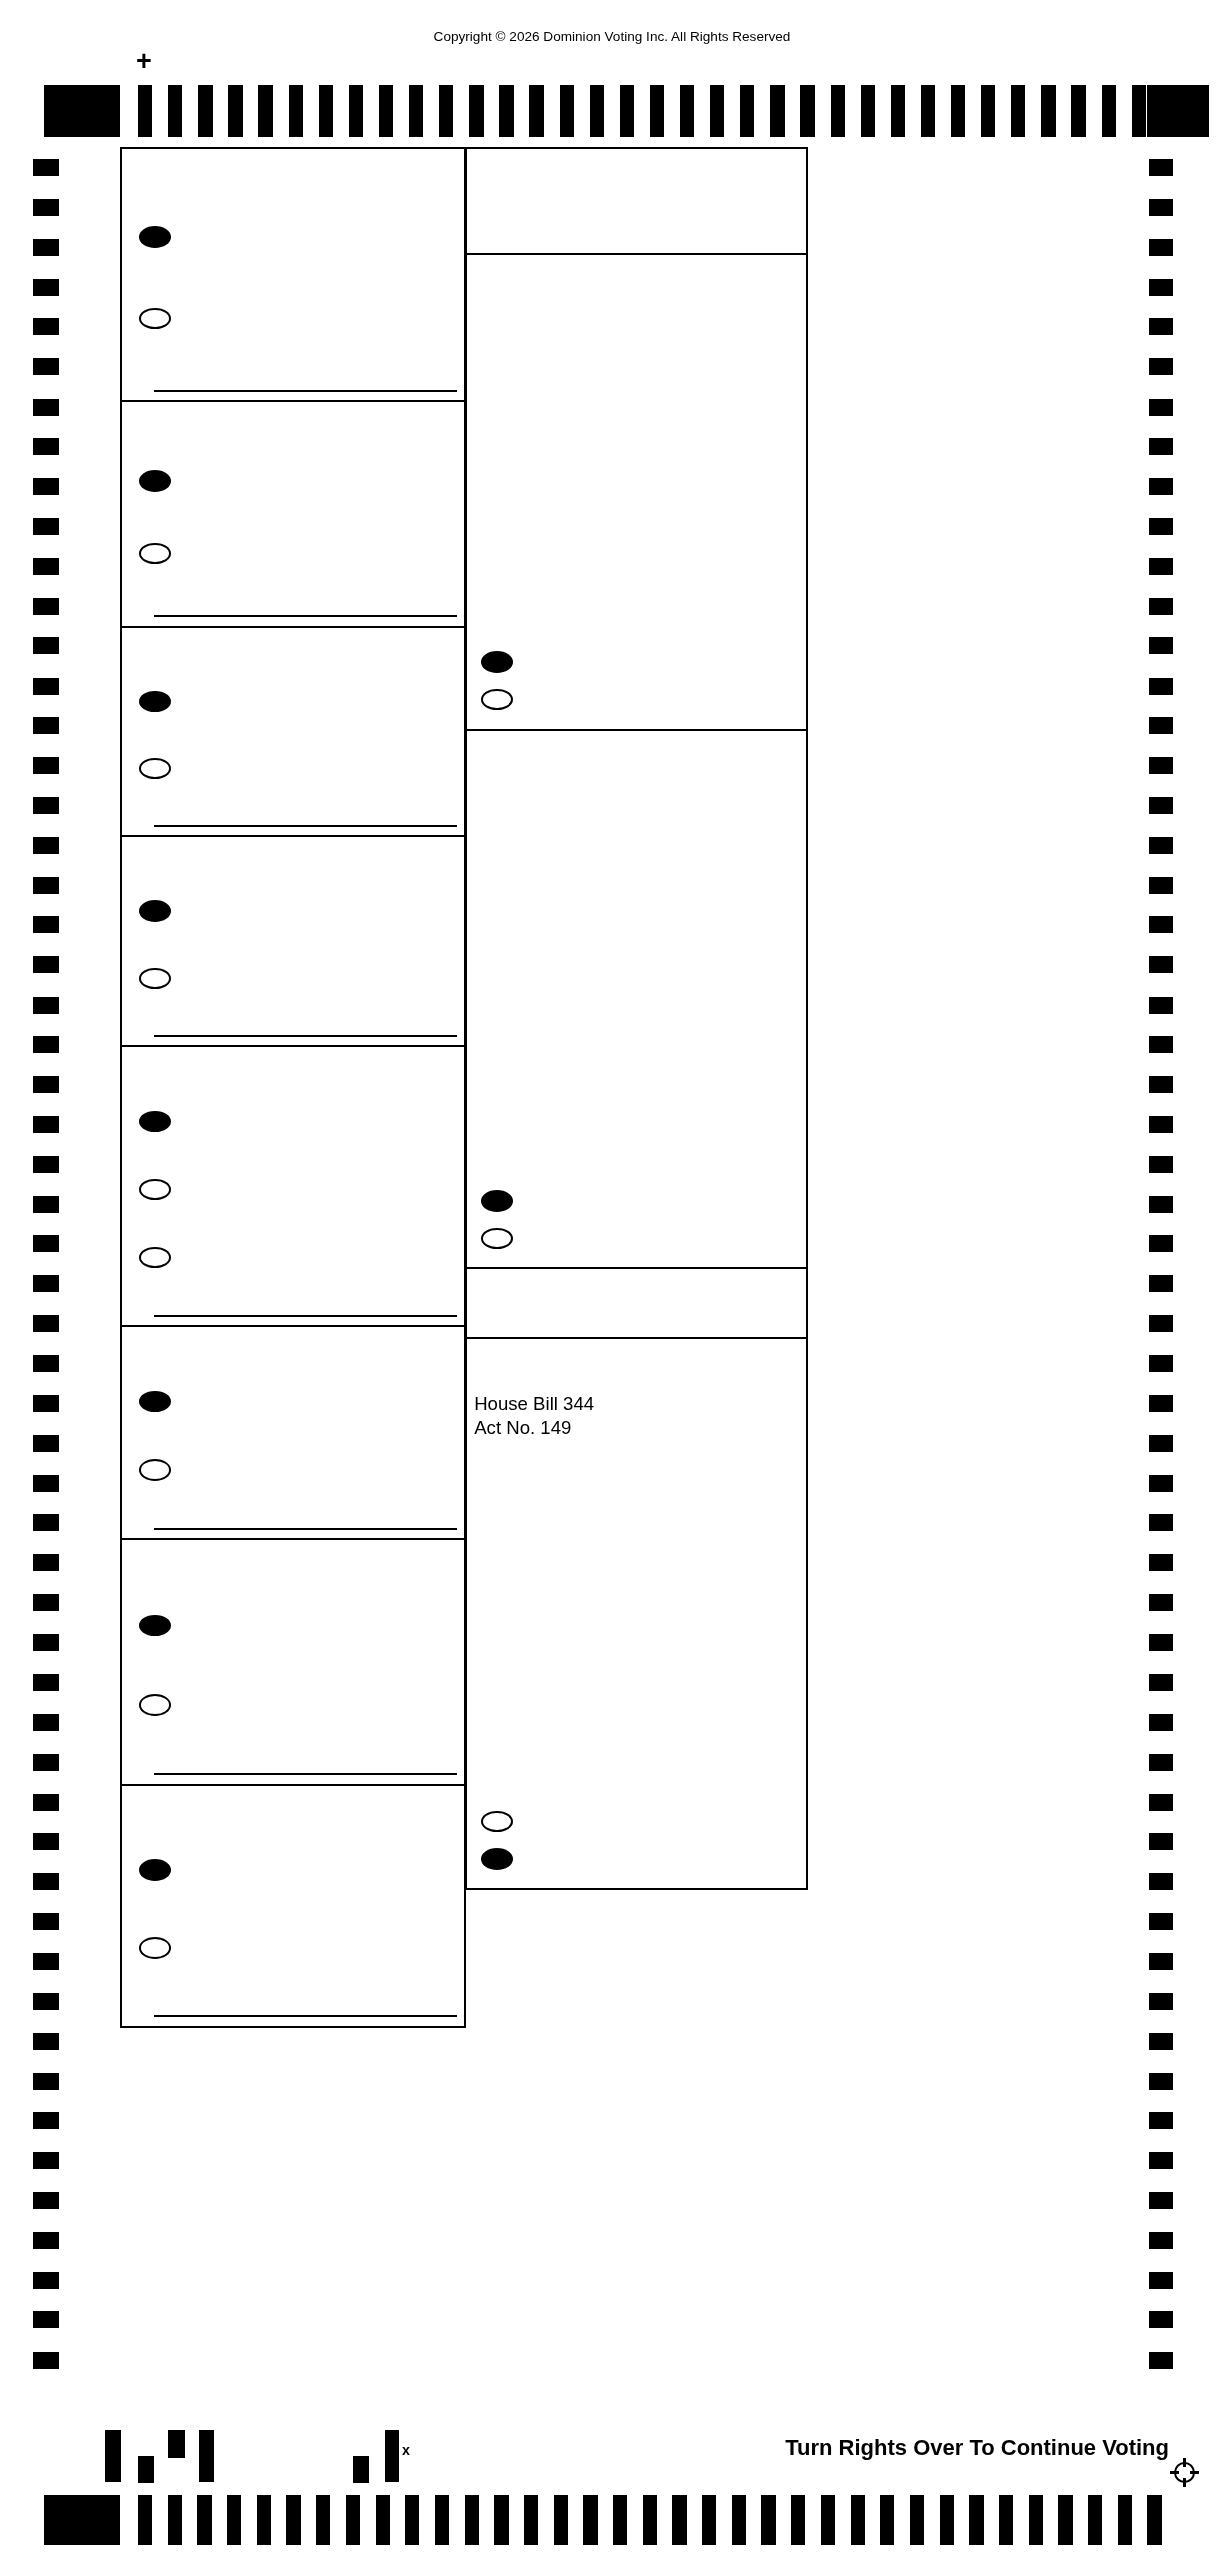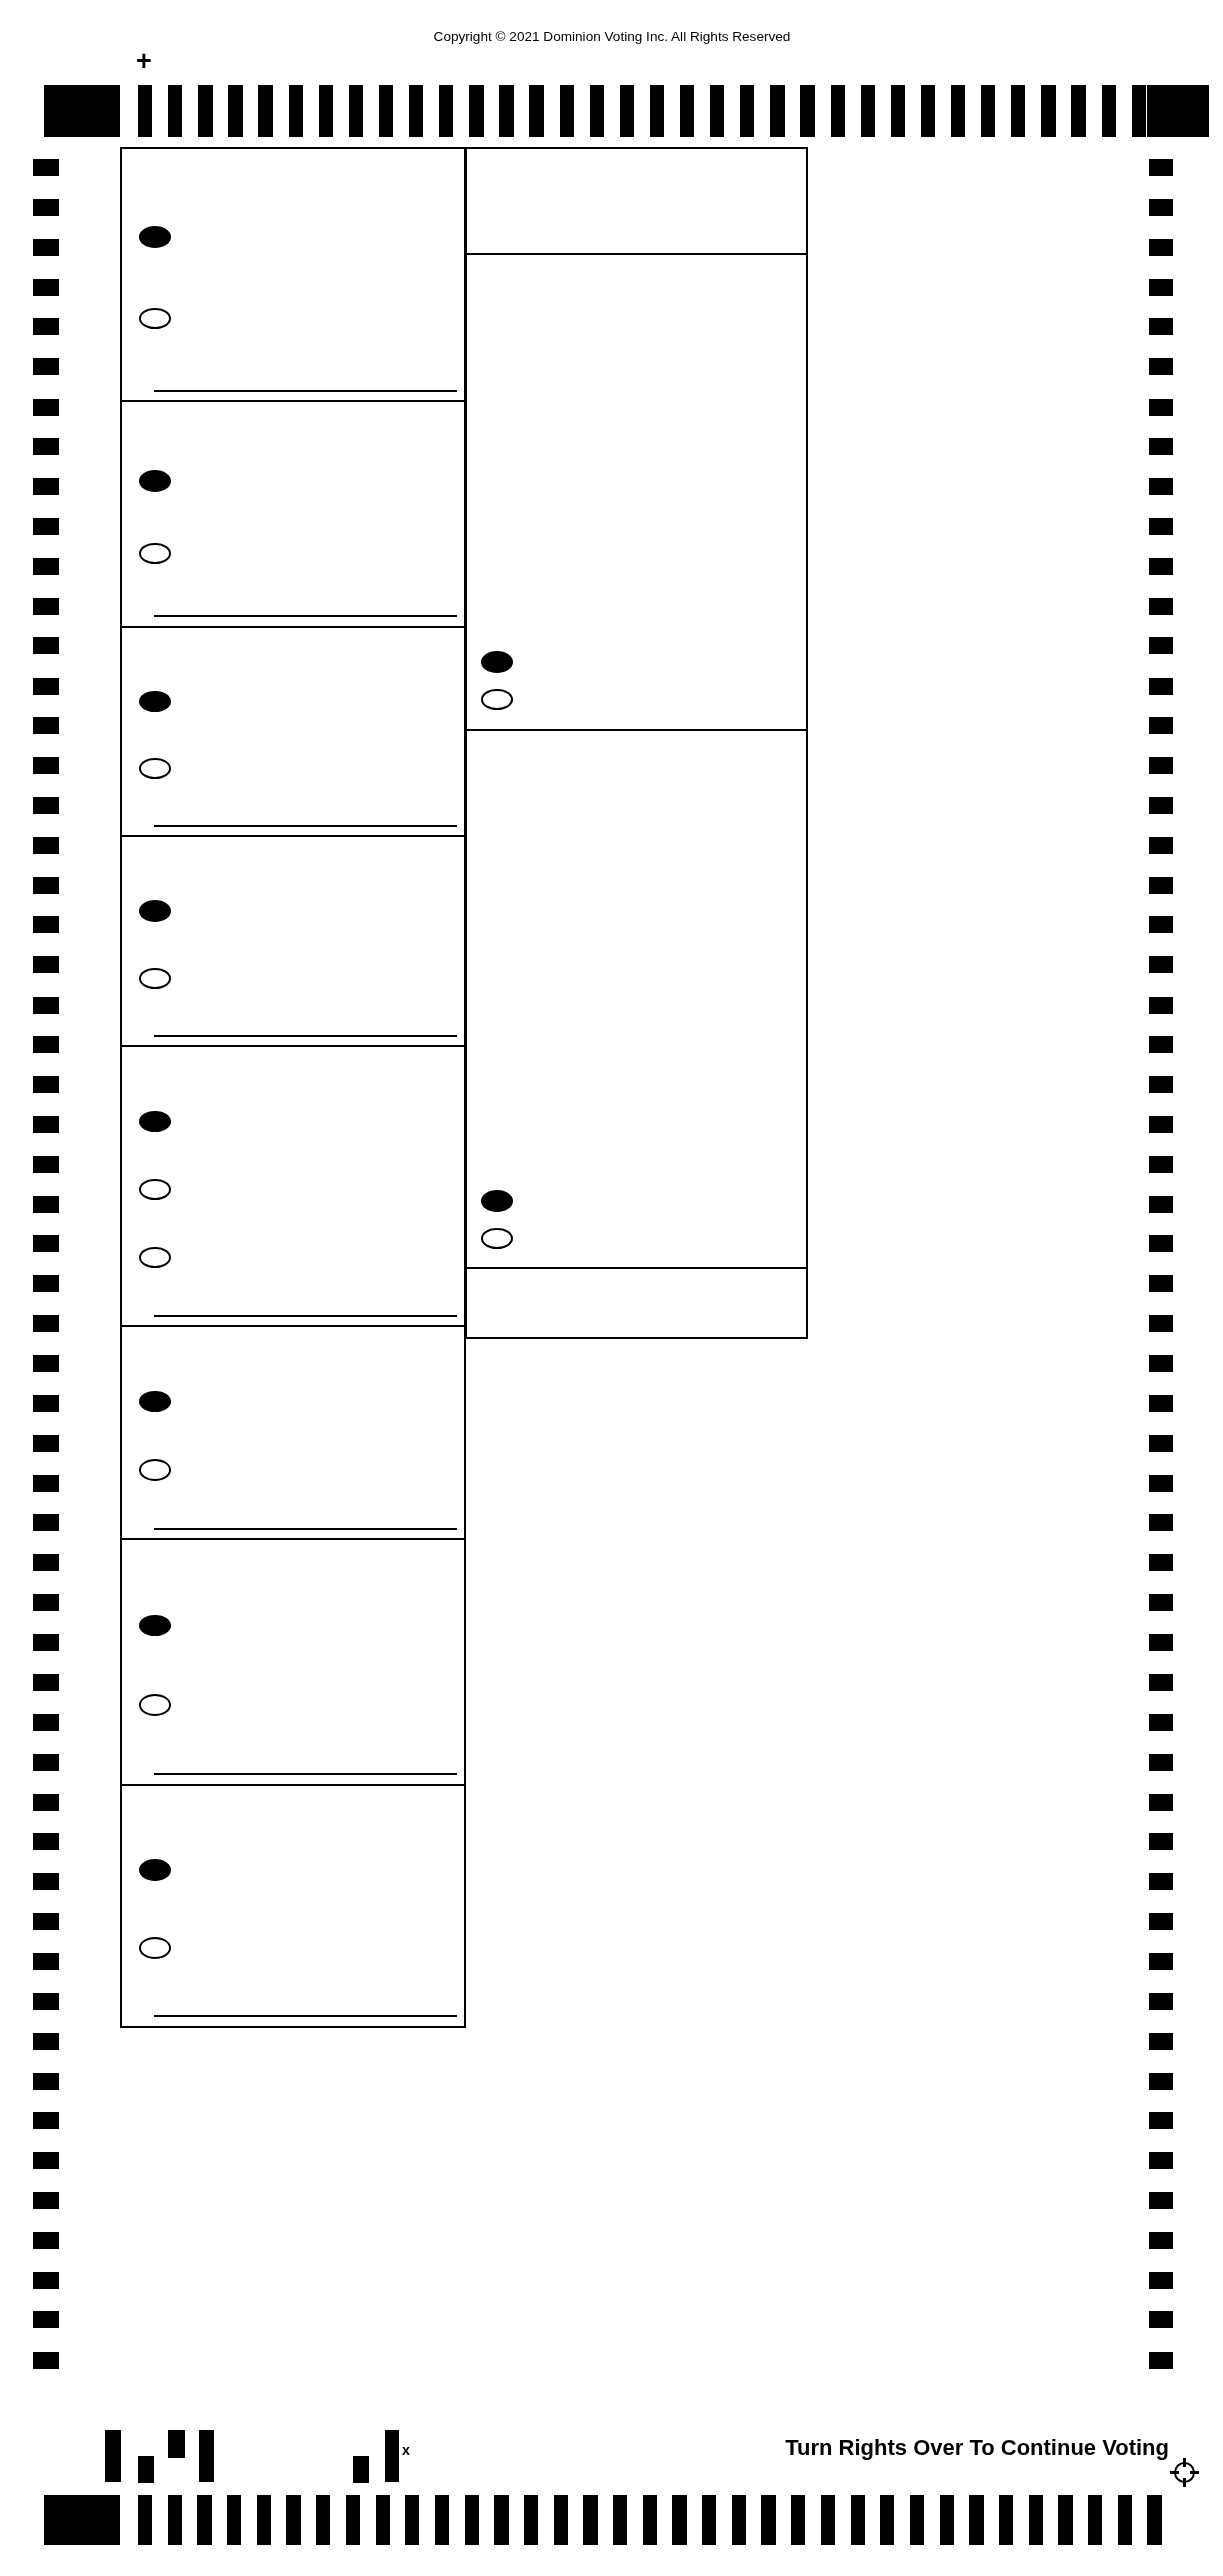--- a/index.html
+++ b/index.html
@@ -58,21 +58,21 @@
   .crosshair .ring{position:absolute;left:3.6px;top:3.6px;width:21.5px;height:21.5px;border:2.9px solid #000;
                    border-radius:50%;box-sizing:border-box;background:#fff;}
   .crosshair .v{position:absolute;left:13px;top:0;width:2.9px;height:29px;background:#000;}
   .crosshair .h{position:absolute;top:13px;left:0;height:2.9px;width:29px;background:#000;}
   .crosshair .dotmask{position:absolute;left:8px;top:8px;width:13px;height:13px;background:#fff;border-radius:50%;}
 </style>
 </head>
 <body>
 
 <div class="page">
-  <div class="copyright">Copyright © 2021 Dominion Voting Inc. All Rights Reserved</div>
+  <div class="copyright">Copyright © 2026 Dominion Voting Inc. All Rights Reserved</div>
   <div class="plus-mark">+</div>
 
   <div class="tblock" style="left:44px;top:85px;width:76px;height:52px;"></div>
   <div class="tbar-row" id="top-bars" style="left:138px;top:85px;width:1008px;height:52px;">
       <div class="tbar"></div>
       <div class="tbar"></div>
       <div class="tbar"></div>
       <div class="tbar"></div>
       <div class="tbar"></div>
       <div class="tbar"></div>
@@ -449,20 +449,36 @@
       </div>
       <div class="opt-row">
         <span class="bubble "></span>
         <span class="opt-label"></span>
       </div>
         </div>
       </div>
       <div class="box section-header" style="height: 72px;">
         <div class="hdr-text"></div>
       </div>
+      <div class="box" style="height: 553px;">
+      <div class="m-number"></div>
+      <div class="m-summary"></div>
+      <div class="m-authority">House Bill 344<br>Act No. 149</div>
+      <div class="m-question"></div>
+      <div class="m-options">
+      <div class="opt-row">
+        <span class="bubble "></span>
+        <span class="opt-label"></span>
+      </div>
+      <div class="opt-row">
+        <span class="bubble filled"></span>
+        <span class="opt-label"></span>
+      </div>
+        </div>
+      </div>
     </div>
 
   <div class="turn-over">Turn Rights Over To Continue Voting</div>
   <div class="crosshair">
     <div class="v"></div>
       <div class="h"></div>
       <div class="ring"></div>
       <div class="dotmask"></div>
     <div class="v" style="height:8.6px;"></div>
       <div class="v" style="top:20px;height:8.6px;"></div>

